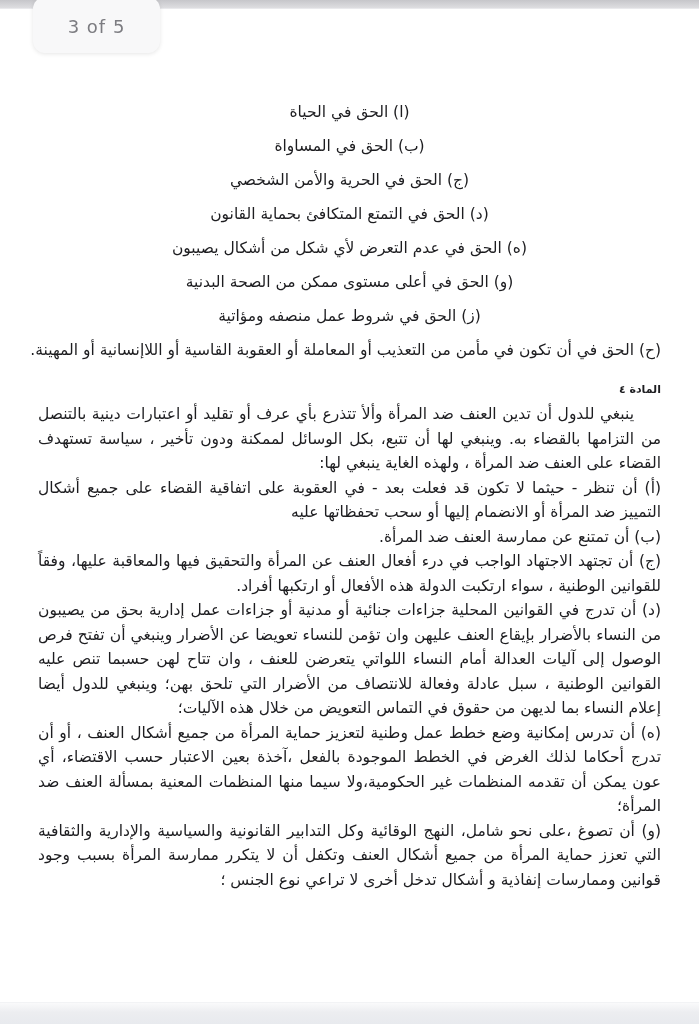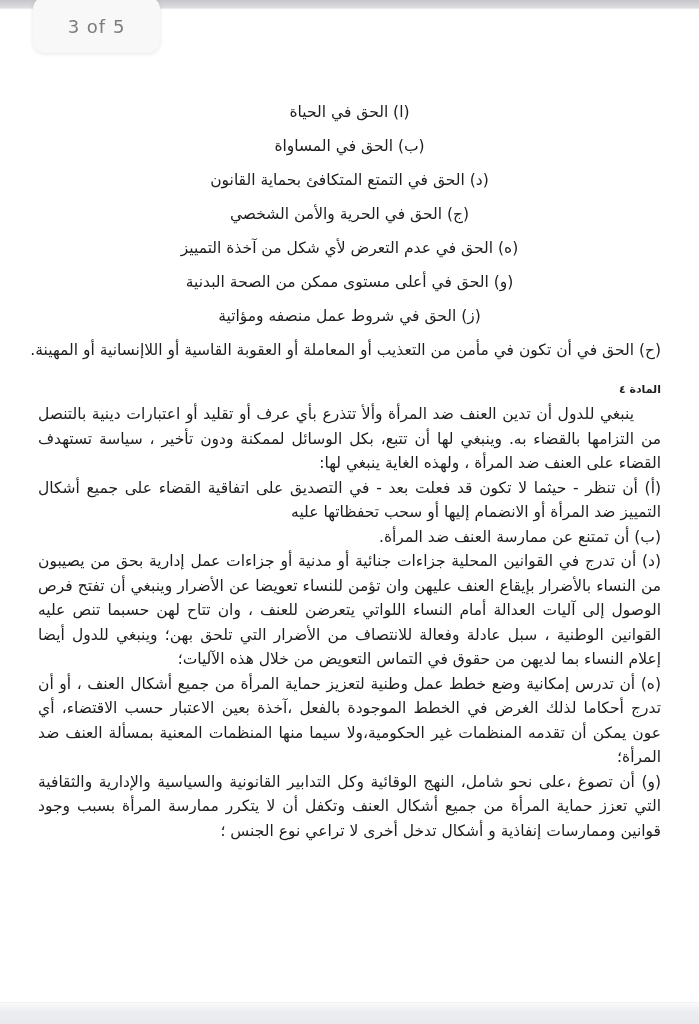--- a/index.html
+++ b/index.html
@@ -93,33 +93,34 @@
 
 <div class="page-badge">
   <span>3 of 5</span>
 </div>
 
 <div class="doc-page" dir="rtl" lang="ar">
 
   <div class="rights-list">
     <div class="right-line">(ا) الحق في الحياة</div>
     <div class="right-line">(ب) الحق في المساواة</div>
+    <div class="right-line">(ج) الحق في الحرية والأمن الشخصي</div>
     <div class="right-line">(د) الحق في التمتع المتكافئ بحماية القانون</div>
-    <div class="right-line">(ج) الحق في الحرية والأمن الشخصي</div>
-    <div class="right-line">(ه) الحق في عدم التعرض لأي شكل من آخذة التمييز</div>
+    <div class="right-line">(ه) الحق في عدم التعرض لأي شكل من أشكال يصيبون</div>
     <div class="right-line">(و) الحق في أعلى مستوى ممكن من الصحة البدنية</div>
     <div class="right-line">(ز) الحق في شروط عمل منصفه ومؤاتية</div>
     <div class="right-line">(ح) الحق في أن تكون في مأمن من التعذيب أو المعاملة أو العقوبة القاسية أو اللاإنسانية أو المهينة.</div>
   </div>
 
   <h2 class="article-heading">المادة ٤</h2>
 
   <p class="para intro">ينبغي للدول أن تدين العنف ضد المرأة وألأ تتذرع بأي عرف أو تقليد أو اعتبارات دينية بالتنصل من التزامها بالقضاء به. وينبغي لها أن تتبع، بكل الوسائل لممكنة ودون تأخير ، سياسة تستهدف القضاء على العنف ضد المرأة ، ولهذه الغاية ينبغي لها:</p>
 
-  <p class="para">(أ) أن تنظر - حيثما لا تكون قد فعلت بعد - في التصديق على اتفاقية القضاء على جميع أشكال التمييز ضد المرأة أو الانضمام إليها أو سحب تحفظاتها عليه</p>
+  <p class="para">(أ) أن تنظر - حيثما لا تكون قد فعلت بعد - في العقوبة على اتفاقية القضاء على جميع أشكال التمييز ضد المرأة أو الانضمام إليها أو سحب تحفظاتها عليه</p>
   <p class="para">(ب) أن تمتنع عن ممارسة العنف ضد المرأة.</p>
+  <p class="para">(ج) أن تجتهد الاجتهاد الواجب في درء أفعال العنف عن المرأة والتحقيق فيها والمعاقبة عليها، وفقاً للقوانين الوطنية ، سواء ارتكبت الدولة هذه الأفعال أو ارتكبها أفراد.</p>
   <p class="para">(د) أن تدرج في القوانين المحلية جزاءات جنائية أو مدنية أو جزاءات عمل إدارية بحق من يصيبون من النساء بالأضرار بإيقاع العنف عليهن وان تؤمن للنساء تعويضا عن الأضرار وينبغي أن تفتح فرص الوصول إلى آليات العدالة أمام النساء اللواتي يتعرضن للعنف ، وان تتاح لهن حسبما تنص عليه القوانين الوطنية ، سبل عادلة وفعالة للانتصاف من الأضرار التي تلحق بهن؛ وينبغي للدول أيضا إعلام النساء بما لديهن من حقوق في التماس التعويض من خلال هذه الآليات؛</p>
   <p class="para">(ه) أن تدرس إمكانية وضع خطط عمل وطنية لتعزيز حماية المرأة من جميع أشكال العنف ، أو أن تدرج أحكاما لذلك الغرض في الخطط الموجودة بالفعل ،آخذة بعين الاعتبار حسب الاقتضاء، أي عون يمكن أن تقدمه المنظمات غير الحكومية،ولا سيما منها المنظمات المعنية بمسألة العنف ضد المرأة؛</p>
   <p class="para">(و) أن تصوغ ،على نحو شامل، النهج الوقائية وكل التدابير القانونية والسياسية والإدارية والثقافية التي تعزز حماية المرأة من جميع أشكال العنف وتكفل أن لا يتكرر ممارسة المرأة بسبب وجود قوانين وممارسات إنفاذية و أشكال تدخل أخرى لا تراعي نوع الجنس ؛</p>
 
 </div>
 
 <div class="bottom-strip"></div>
 
 </body></html>

